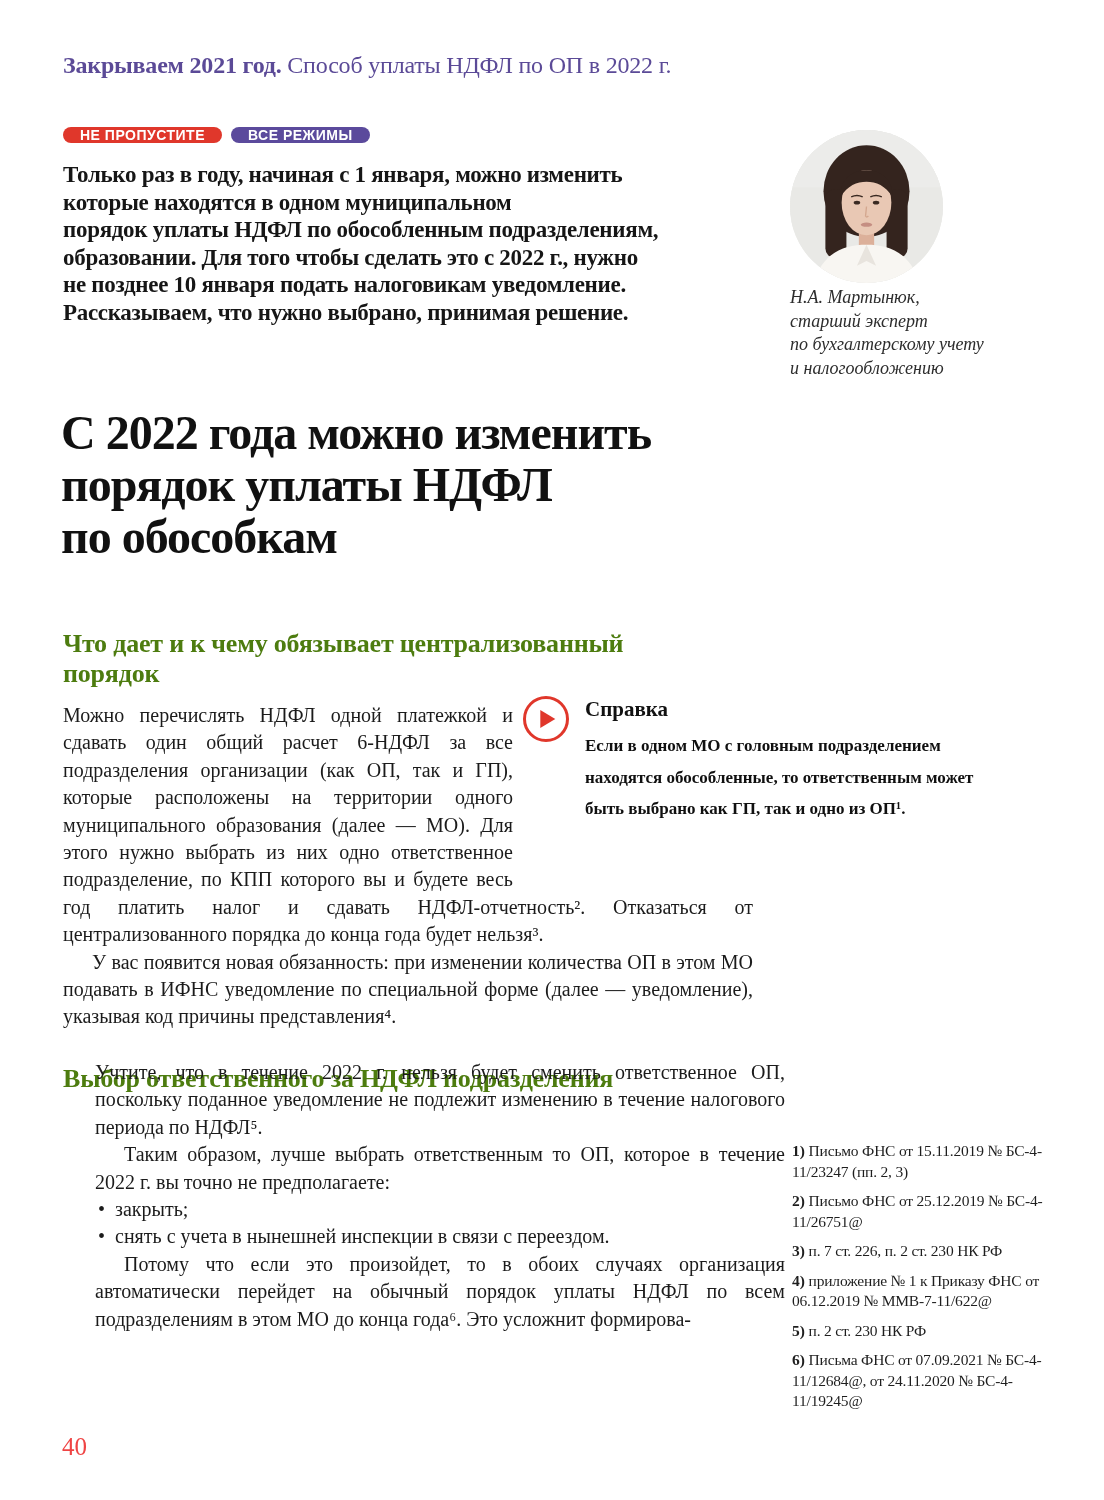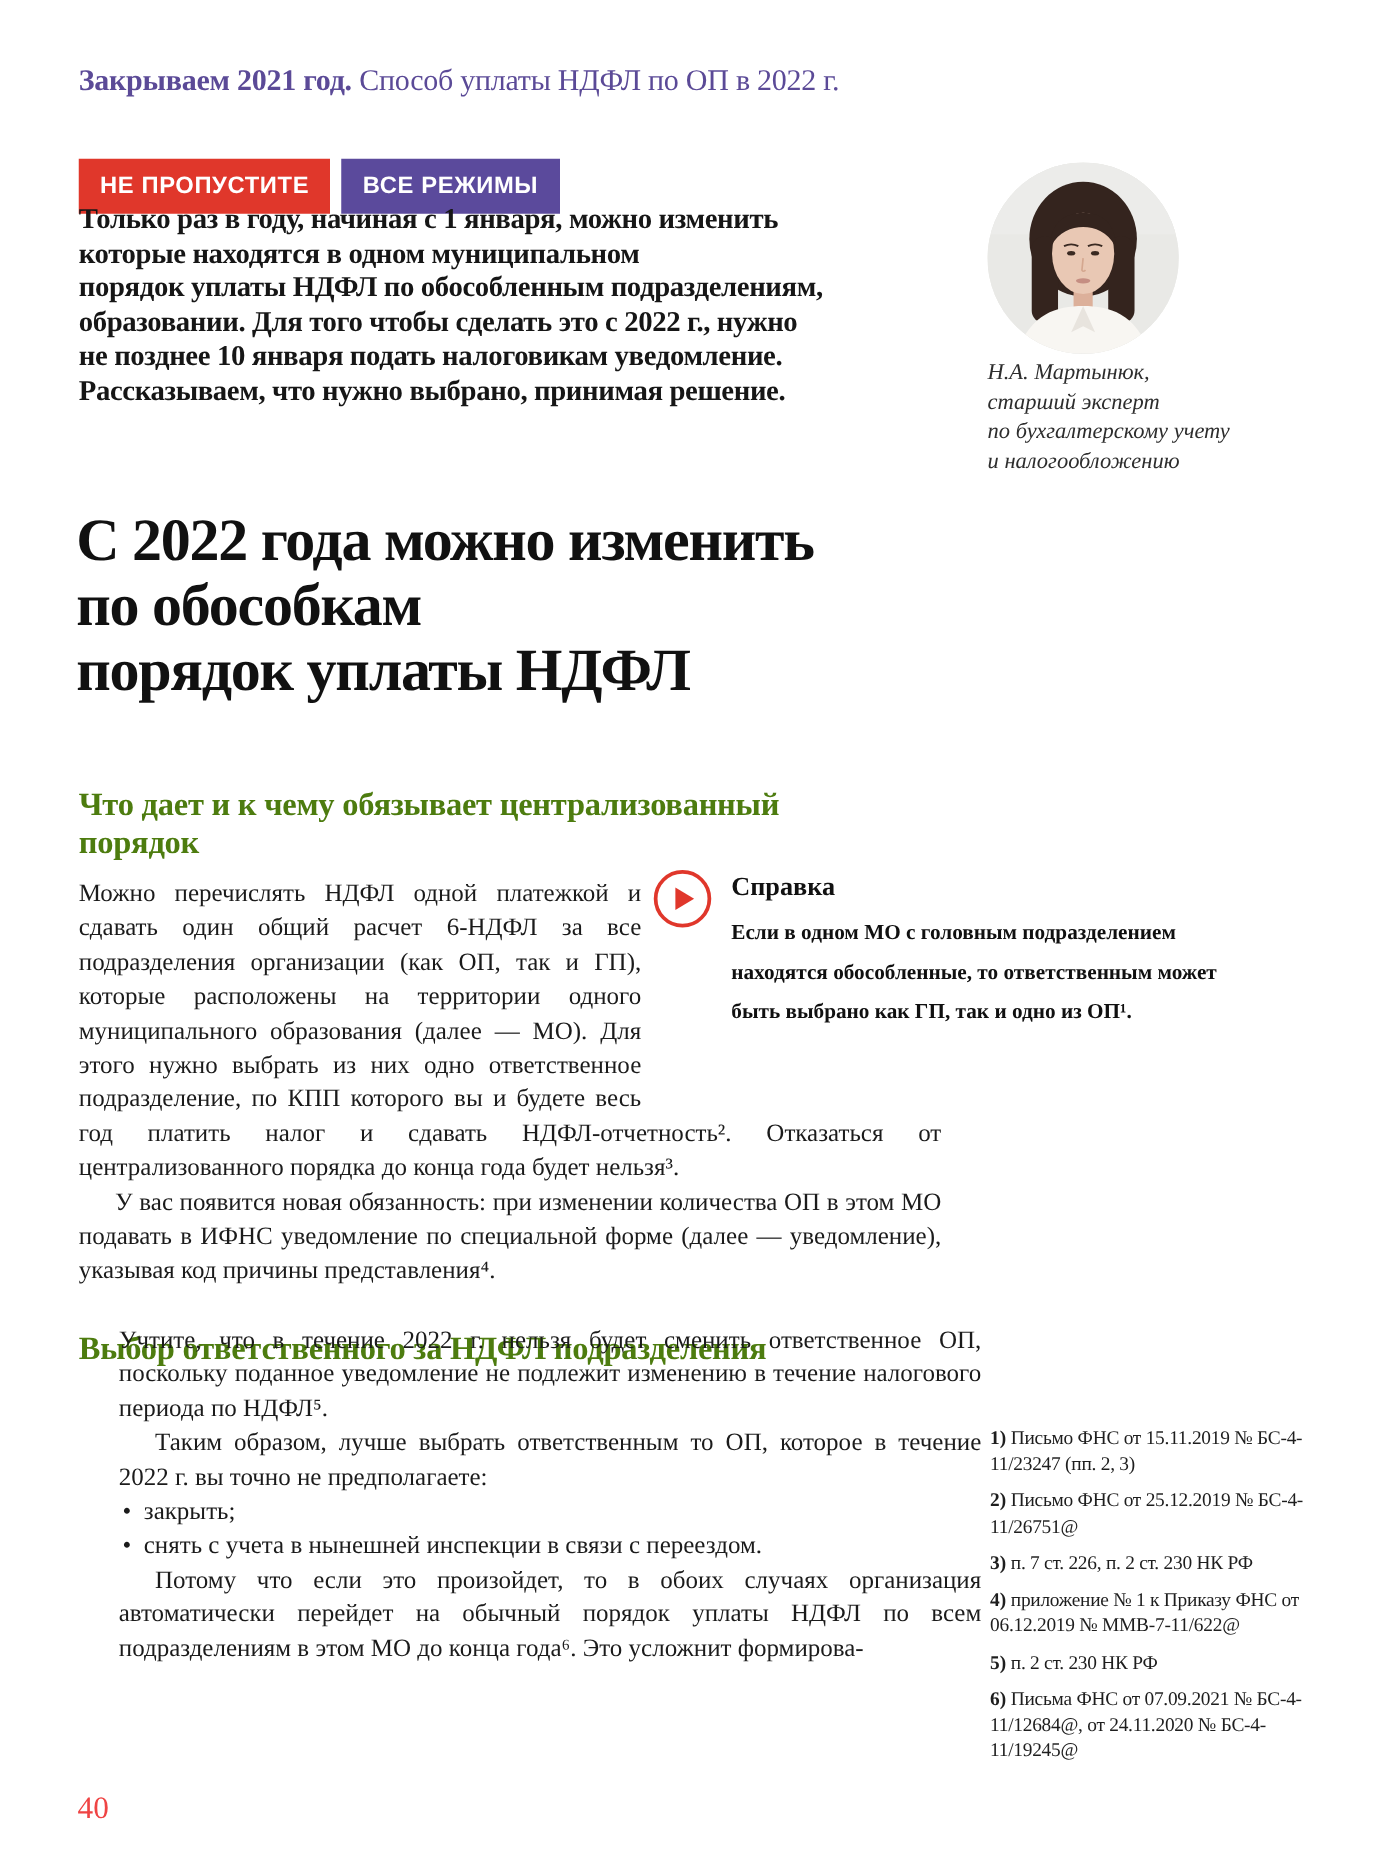--- a/index.html
+++ b/index.html
@@ -13,24 +13,24 @@
   }
   
   .kicker{
     position:absolute;left:63px;top:52px;
     font-size:24px;color:#5b4a97;letter-spacing:-0.2px;white-space:nowrap;
   }
   .kicker .k-bold{font-weight:bold;}
   
   .badges{position:absolute;left:63px;top:127px;display:flex;gap:9px;}
   .badge{
-    height:44px;display:flex;align-items:center;
+    height:16px;display:flex;align-items:center;
     padding:0 17px;color:#fff;
     font-family:"Liberation Sans","DejaVu Sans",sans-serif;
-    font-weight:bold;font-size:19px;letter-spacing:0.5px;white-space:nowrap;
+    font-weight:bold;font-size:14px;letter-spacing:0.5px;white-space:nowrap;border-radius:15px;
   }
   .badge-red{background:#e0372b;}
   .badge-purple{background:#5b4a9c;}
   
   .lead{
     position:absolute;left:63px;top:161px;
     font-weight:bold;font-size:23px;line-height:27.5px;
     letter-spacing:-0.3px;color:#161616;
   }
   .lead div{white-space:nowrap;}
@@ -144,22 +144,22 @@
 
   <div class="caption">
     <div>Н.А. Мартынюк,</div>
     <div>старший эксперт</div>
     <div>по бухгалтерскому учету</div>
     <div>и налогообложению</div>
   </div>
 
   <h1 class="headline" style="margin:0;">
     <div>С 2022 года можно изменить</div>
+    <div>порядок уплаты НДФЛ</div>
     <div>по обособкам</div>
-    <div>порядок уплаты НДФЛ</div>
   </h1>
 
   <h2 class="h2" id="sec1-head" style="margin:0;">Что дает и к чему обязывает централизованный порядок</h2>
 
   <div class="body" id="body1">
     <div class="spacer"></div>
     <div class="spravka">
       <div class="spravka-icon">
           <div class="tri"></div>
         </div>

